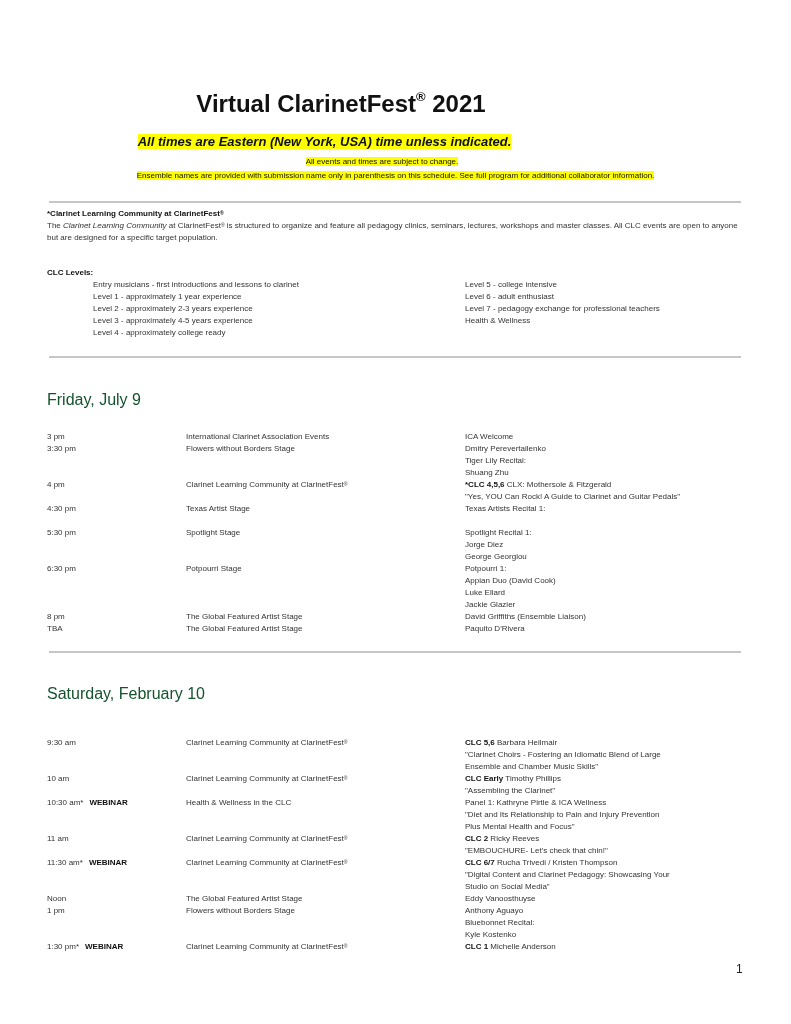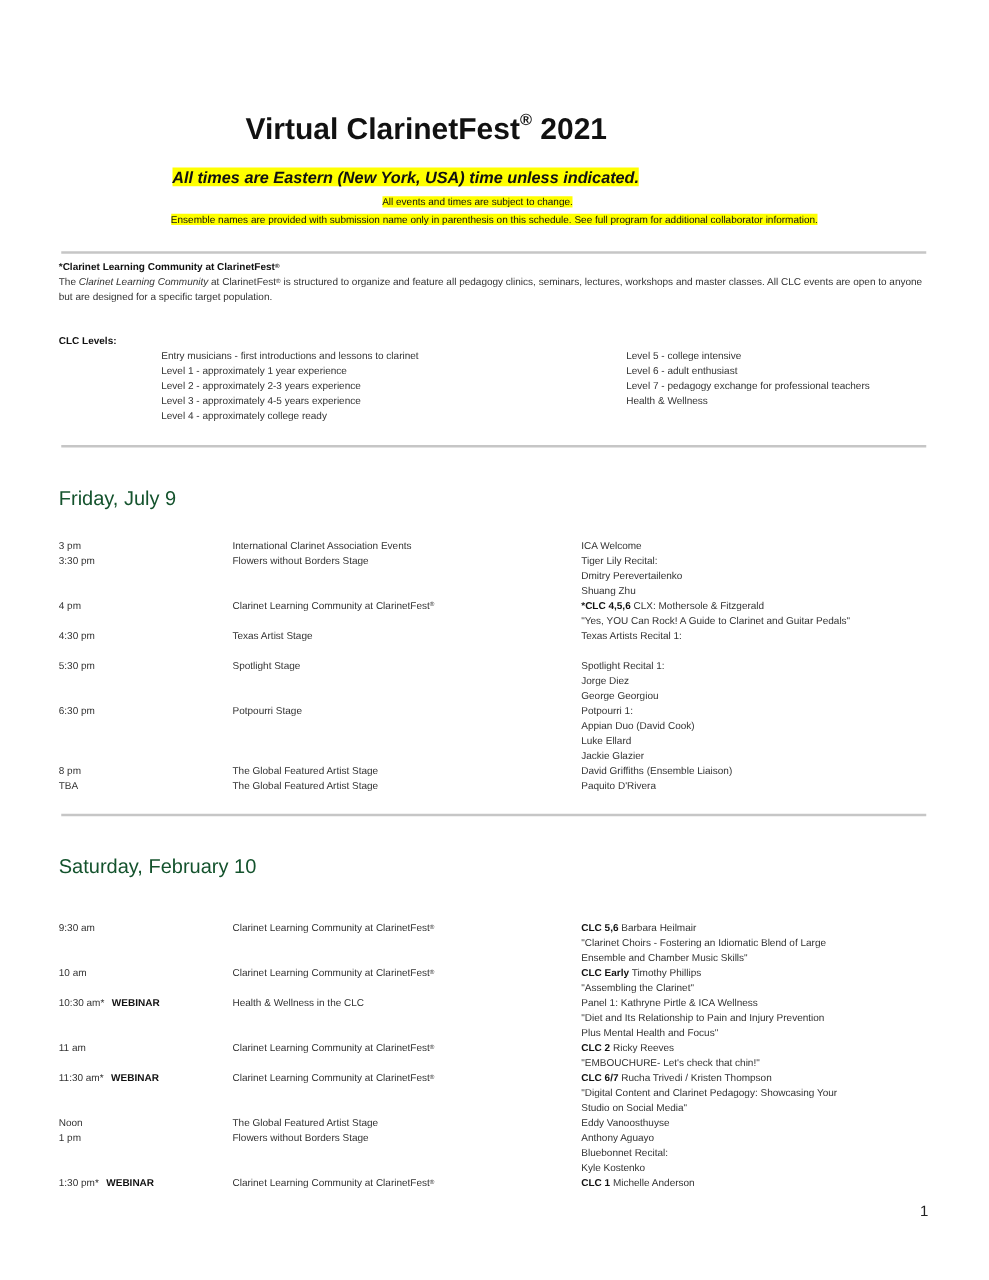--- a/index.html
+++ b/index.html
@@ -25,21 +25,21 @@
       position: absolute; left: 0; width: 791px; top: 171px;
       text-align: center; font-size: 8px; color: #111;
     }
     .hr {
       position: absolute; left: 49px; width: 692px; height: 2px; background: #c6c6c6;
     }
     .clc-block { position: absolute; left: 47px; top: 208px; width: 700px; font-size: 8px; line-height: 12px; color: #333; }
     .clc-heading { font-weight: bold; color: #111; }
     .clc-heading sup, .sup { font-size: 5px; vertical-align: top; position: relative; top: -1px; }
     .levels-label { position: absolute; left: 47px; top: 268px; font-size: 8px; font-weight: bold; color: #111; }
-    .levels-col { position: absolute; top: 279px; font-size: 8px; line-height: 12px; color: #333; margin-left: 36px; }
+    .levels-col { position: absolute; top: 279px; font-size: 8px; line-height: 12px; color: #333; }
     .levels-col div { white-space: nowrap; }
     .day-heading { position: absolute; left: 47px; font-size: 16px; color: #14532d; }
     .row { position: absolute; left: 0; width: 791px; font-size: 8px; line-height: 12px; color: #333; }
     .c-time { position: absolute; left: 47px; white-space: nowrap; }
     .c-time b { color: #111; margin-left: 6px; }
     .c-stage { position: absolute; left: 186px; white-space: nowrap; }
     .c-event { position: absolute; left: 418px; width: 330px; }
     .c-event .ev-line { white-space: nowrap; padding-left: 47px; }
     .c-event .ev-label { font-weight: bold; color: #111; }
     .c-event .indent { padding-left: 47px; }
@@ -94,22 +94,22 @@
       <div class="c-time"><span>3 pm</span></div>
       <div class="c-stage"><span>International Clarinet Association Events</span></div>
       <div class="c-event">
         <div class="ev-line"><span>ICA Welcome</span></div>
       </div>
     </div>
     <div class="row" style="top: 443px;">
       <div class="c-time"><span>3:30 pm</span></div>
       <div class="c-stage"><span>Flowers without Borders Stage</span></div>
       <div class="c-event">
+        <div class="ev-line indent">Dmitry Perevertailenko</div>
         <div class="ev-line"><span>Tiger Lily Recital:</span></div>
-        <div class="ev-line indent">Dmitry Perevertailenko</div>
         <div class="ev-line indent">Shuang Zhu</div>
       </div>
     </div>
     <div class="row" style="top: 479px;">
       <div class="c-time"><span>4 pm</span></div>
       <div class="c-stage"><span>Clarinet Learning Community at ClarinetFest</span><sup class="sup">®</sup></div>
       <div class="c-event">
         <div class="ev-line"><span class="ev-label">*CLC 4,5,6</span> <span>CLX: Mothersole &amp; Fitzgerald</span></div>
         <div class="ev-line indent">"Yes, YOU Can Rock!  A Guide to Clarinet  and Guitar Pedals"</div>
       </div>

